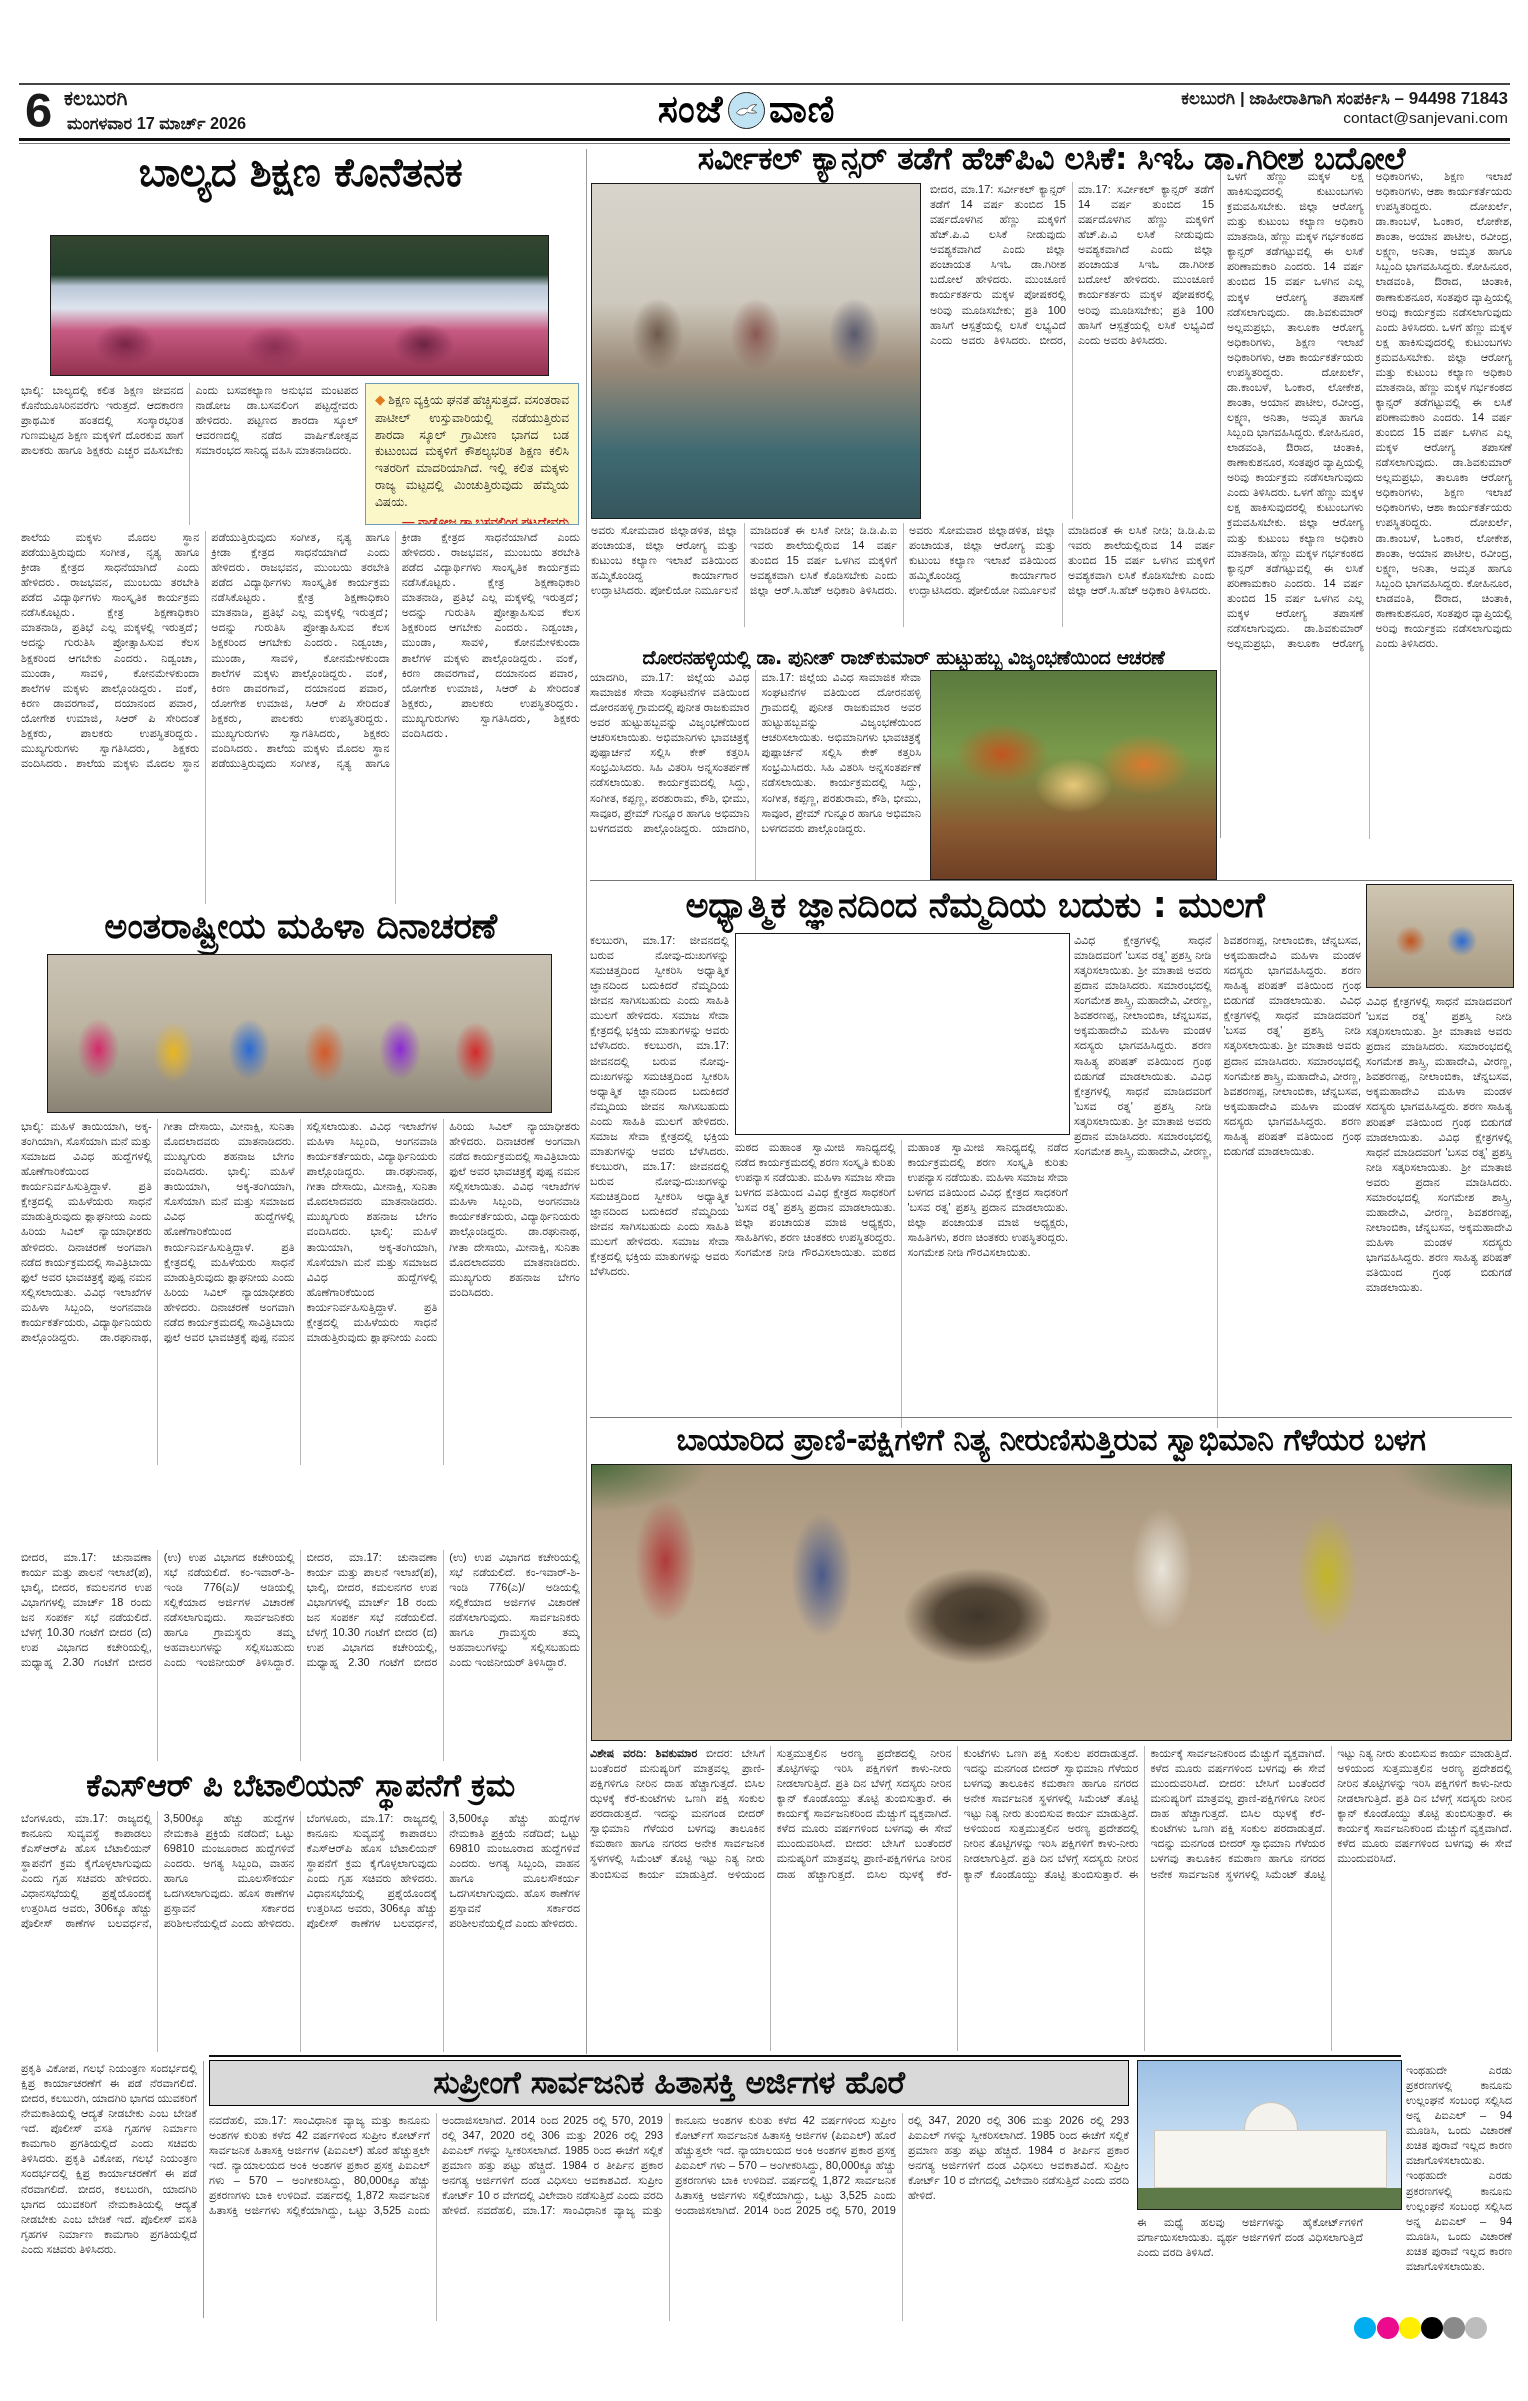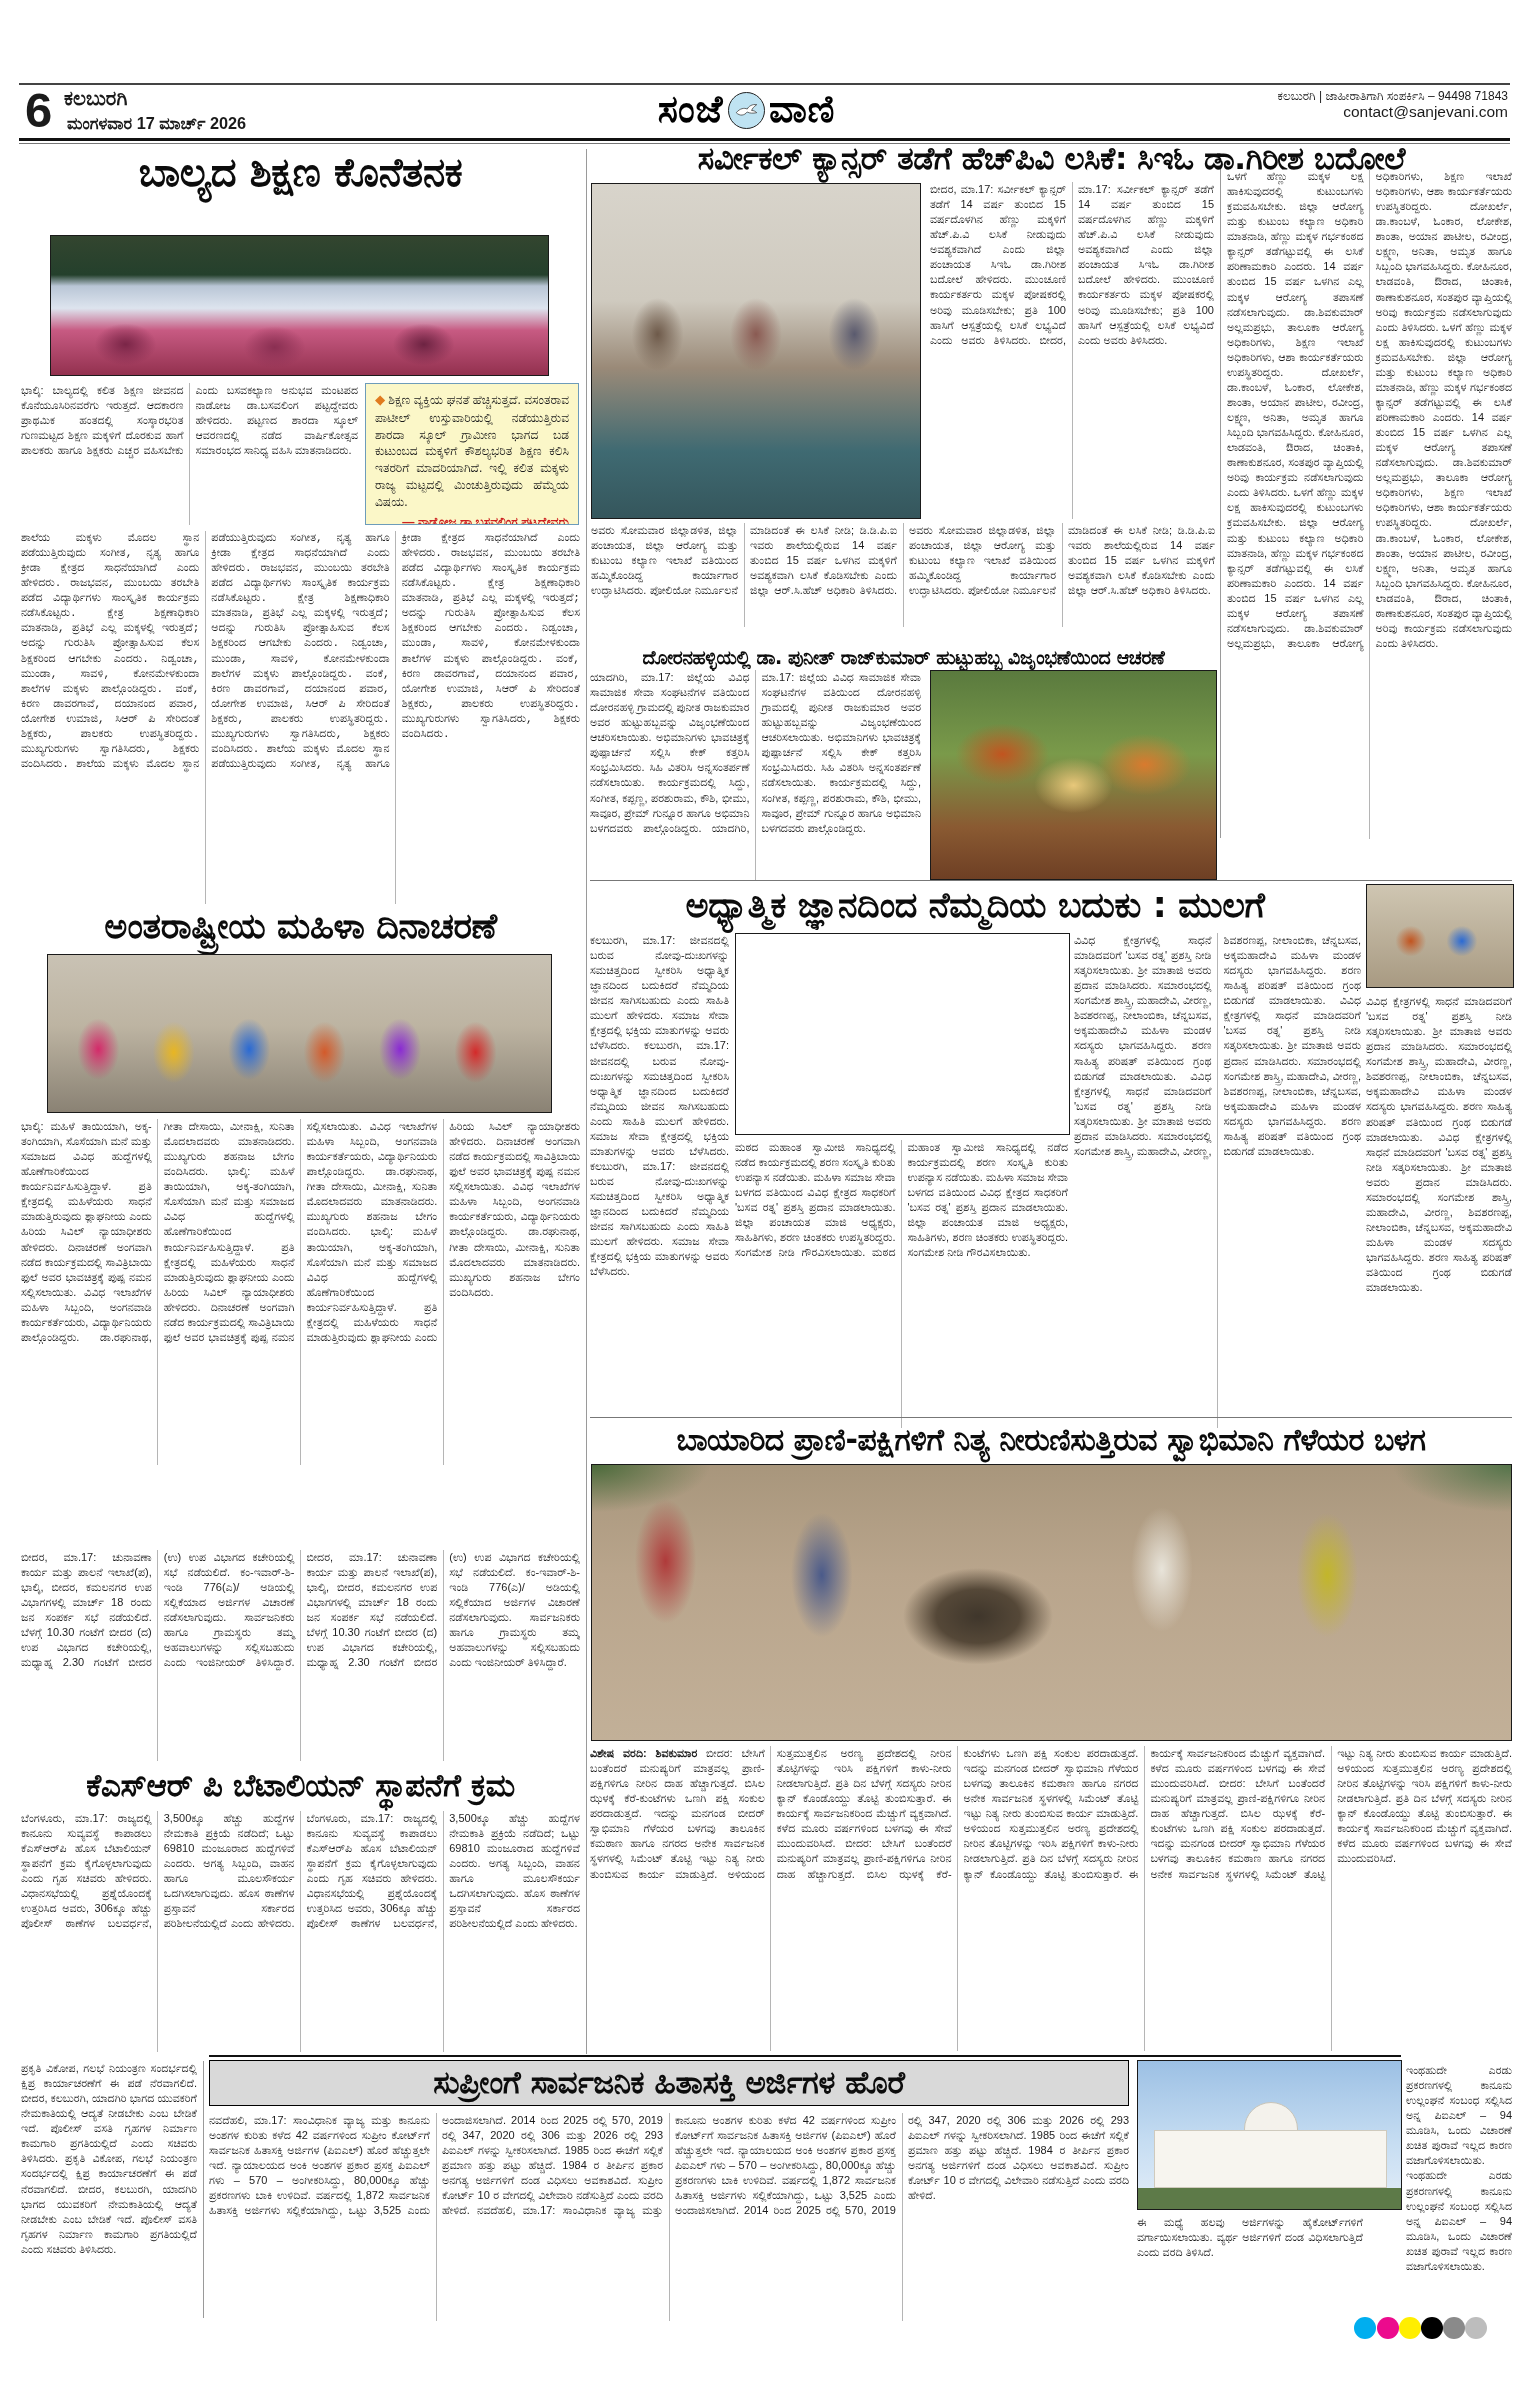--- a/index.html
+++ b/index.html
@@ -18,21 +18,21 @@
   .photo{border:0.7px solid #1a1a1a;}
   
   .page-num{font-size:49px;font-weight:800;line-height:1;}
   .edition{font-size:20px;font-weight:700;}
   .pub-date{font-size:16.3px;font-weight:700;}
   .masthead{font-size:38px;font-weight:900;text-align:center;letter-spacing:0.7px;color:#000;
             display:flex;align-items:center;justify-content:center;gap:4.4px;}
   .logo-circle{width:35px;height:35px;border-radius:50%;background:#bfe3f2;border:1.5px solid #222;
                display:inline-flex;align-items:center;justify-content:center;}
   .contact-block{text-align:right;}
-  .contact-l1{font-size:12px;font-weight:400;}
+  .contact-l1{font-size:17px;font-weight:700;}
   .contact-l2{font-size:15.5px;font-weight:400;}
   
   .quote-box{background:#fbf7c8;border:0.7px solid #6d9cba;padding:7.4px 9px;box-sizing:border-box;
              font-size:12.2px;line-height:1.38;text-align:justify;overflow:hidden;}
   .quote-marker{color:#e07b1f;font-size:13.3px;margin-right:3px;}
   .quote-attrib{color:#cc2020;font-weight:700;text-align:right;display:block;margin-top:3px;}
   
   .cream-box{background:#eae3d0;border-radius:3px;display:flex;align-items:center;justify-content:center;}
   .gray-box{background:#d9d9d9;border:1.5px solid #000;box-sizing:border-box;display:flex;align-items:center;justify-content:center;}
   

